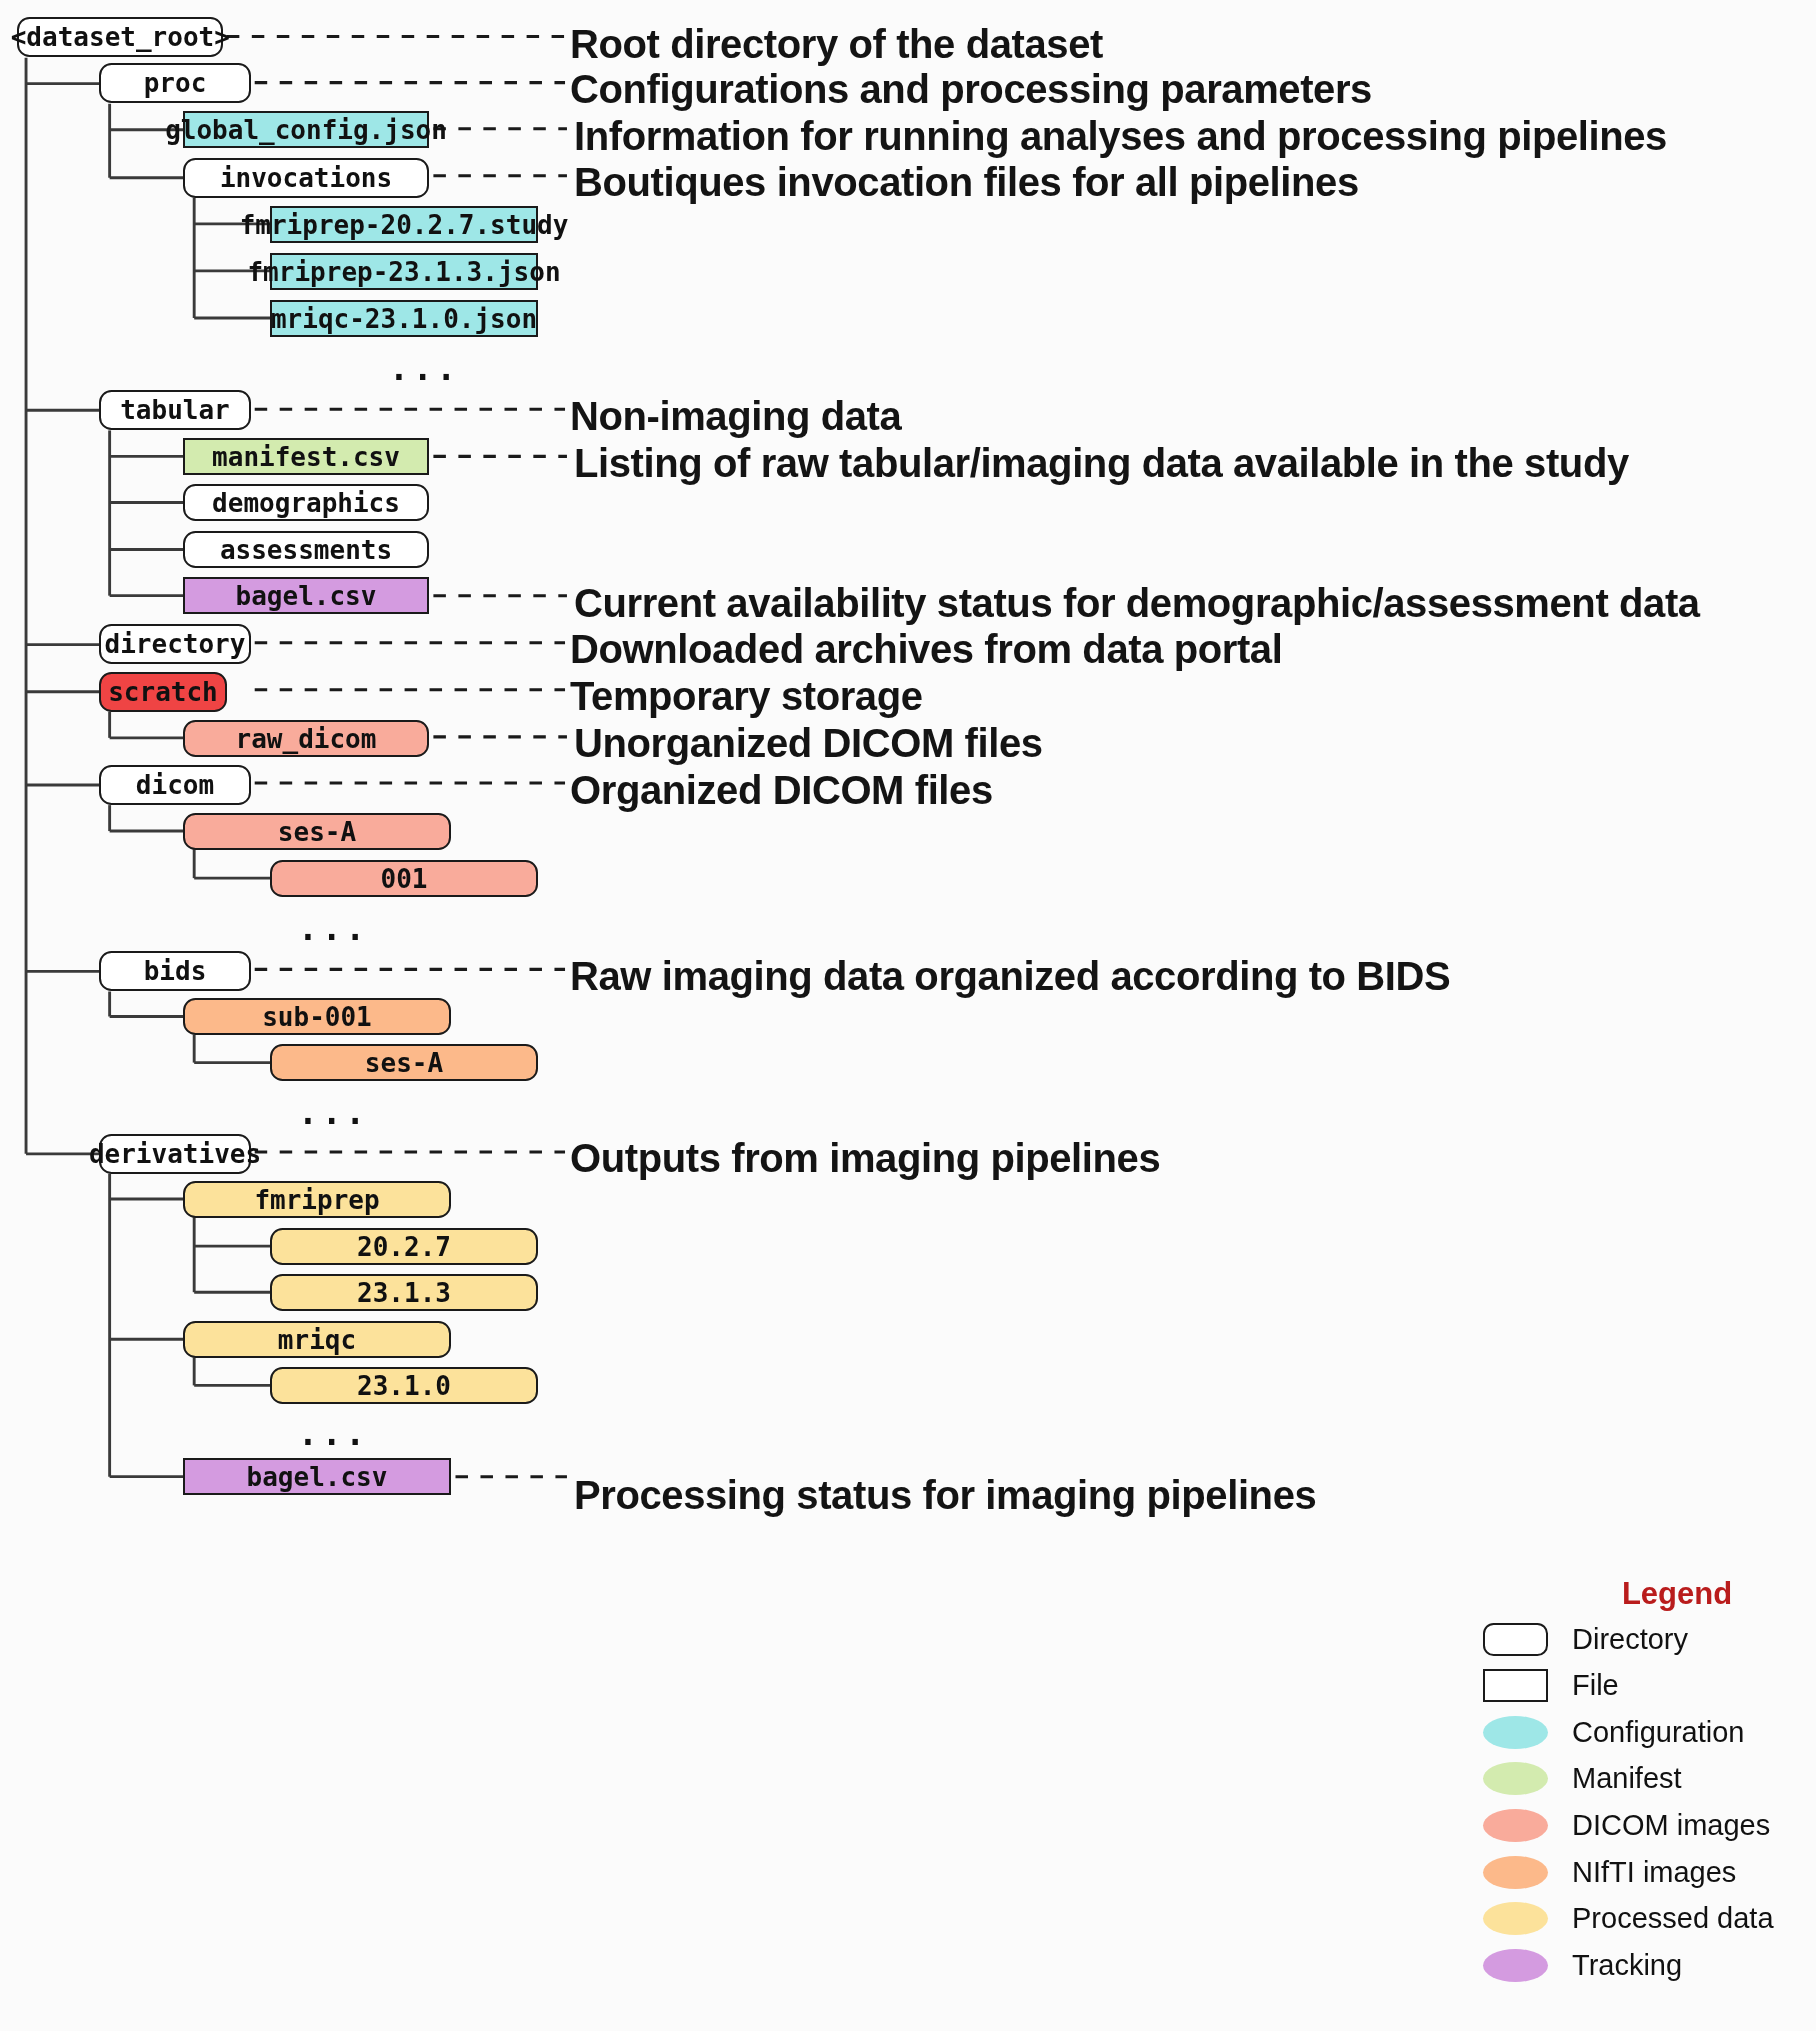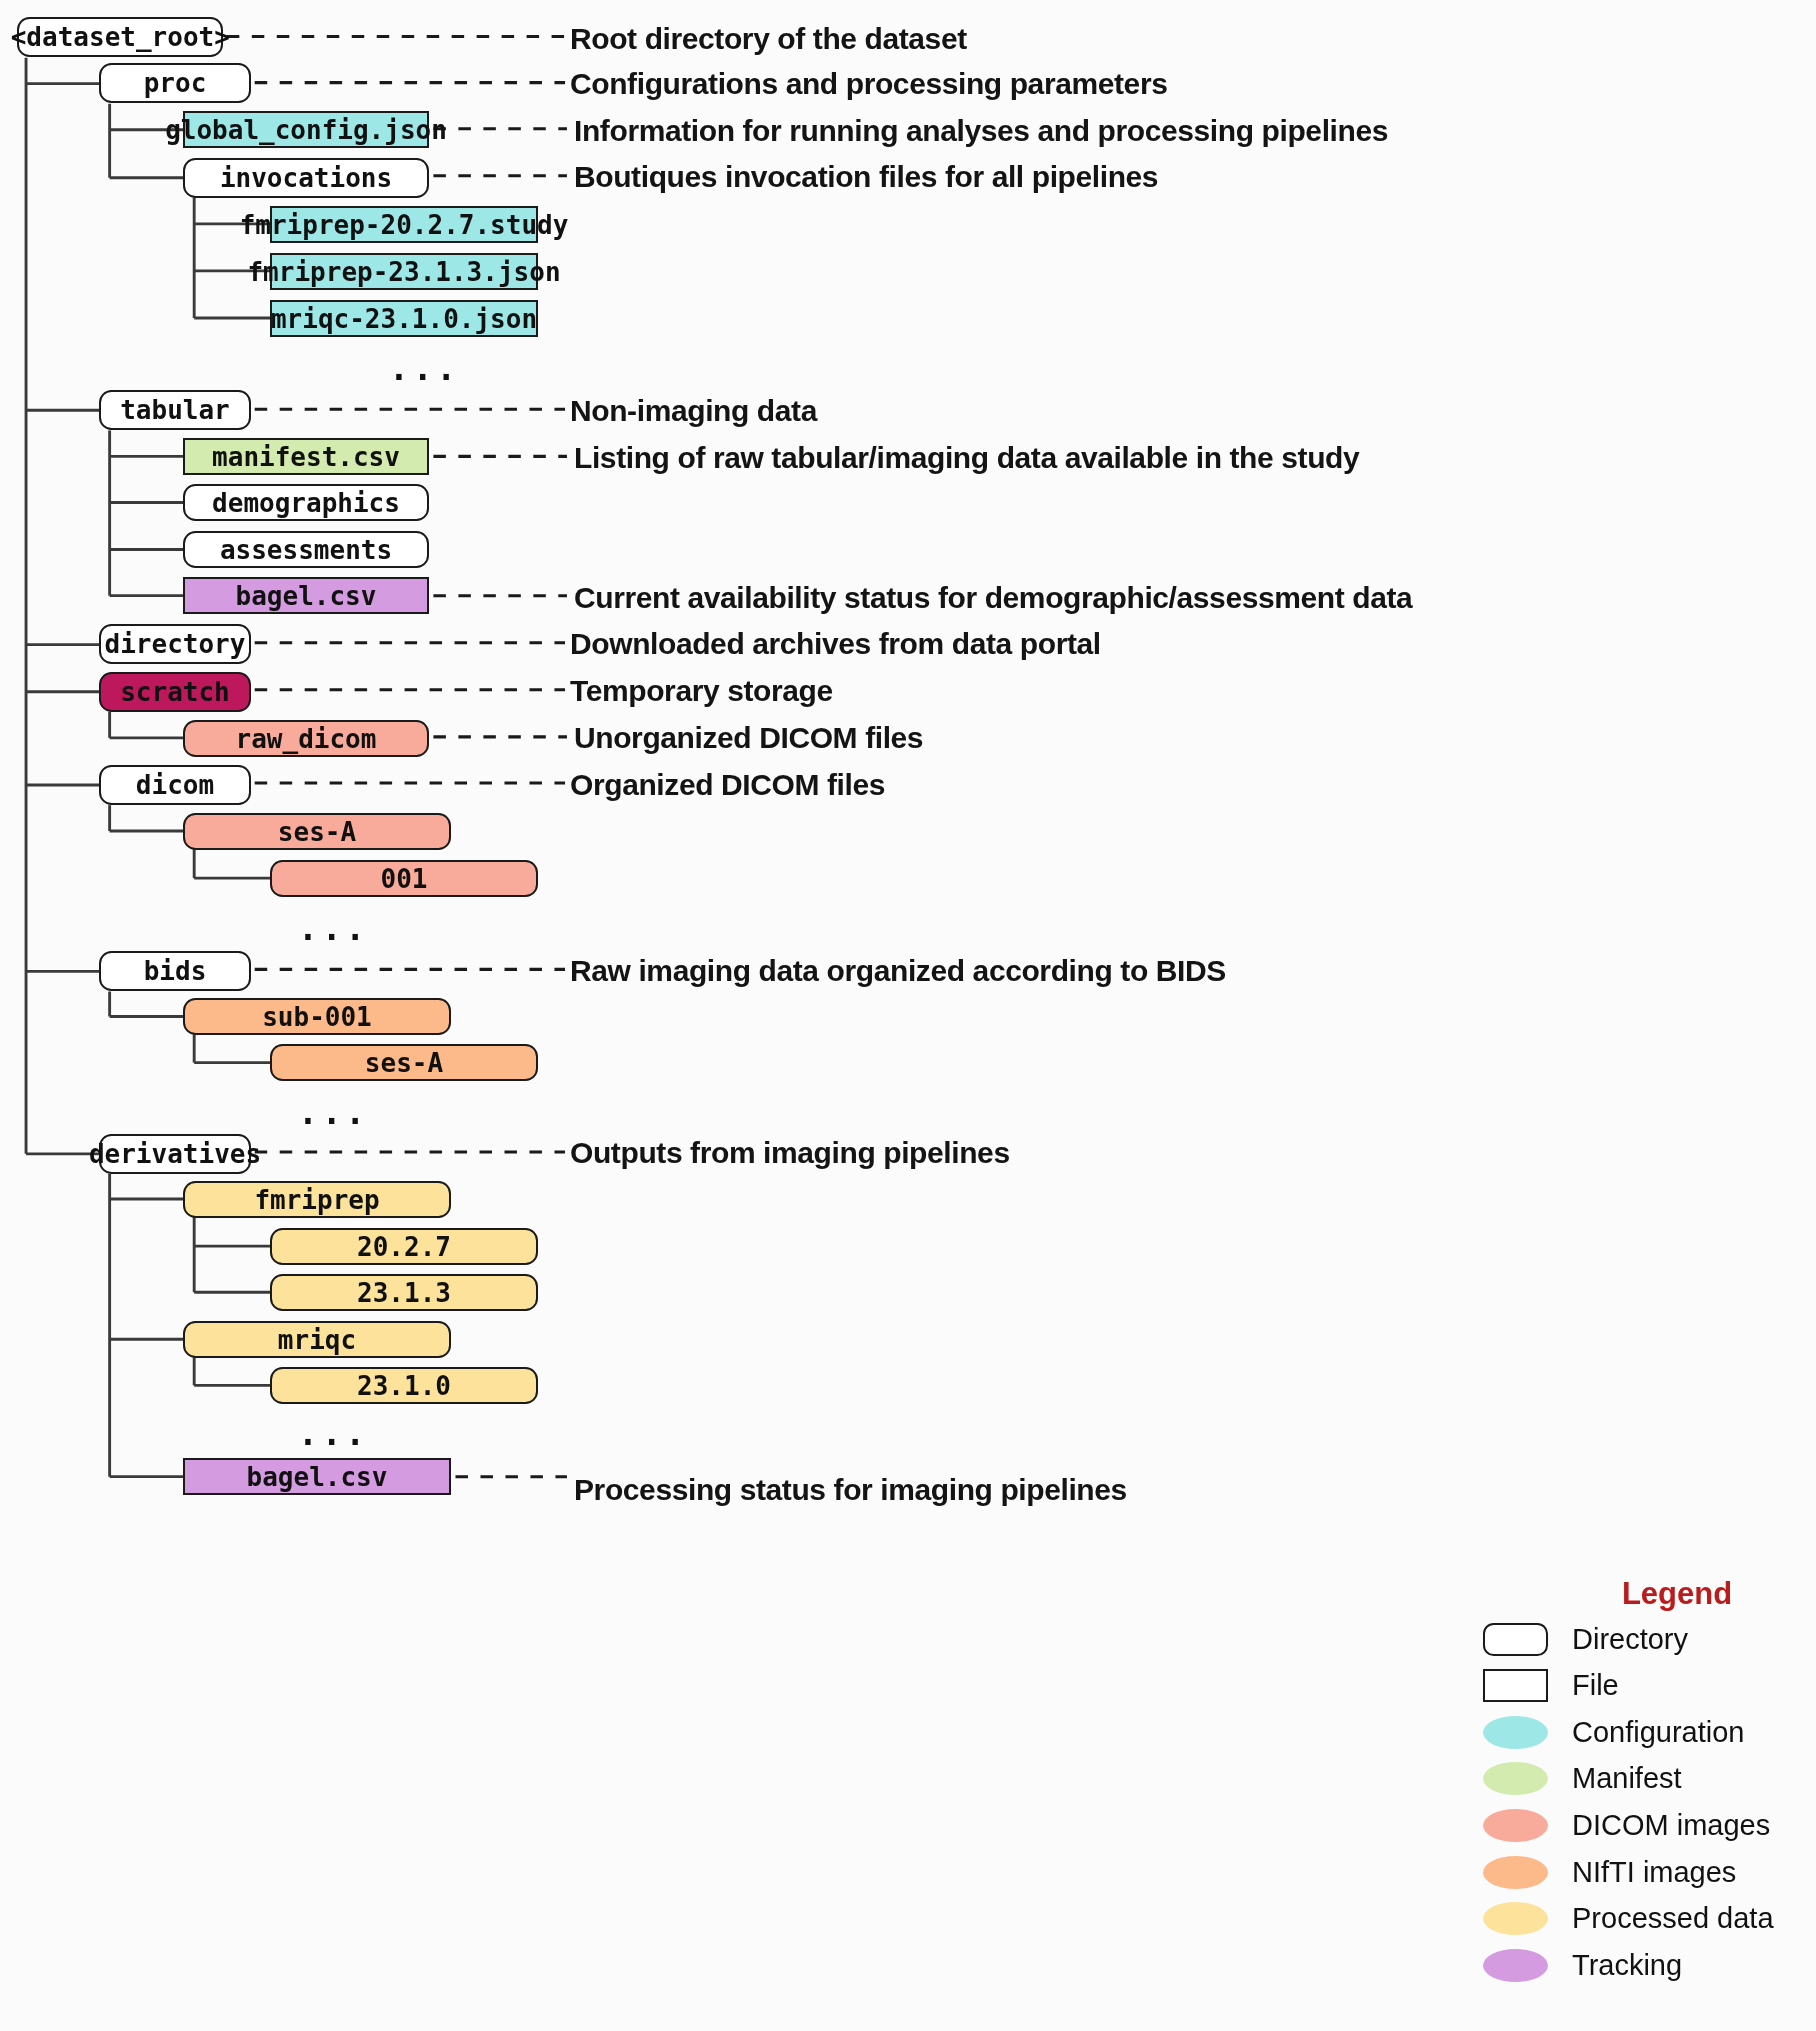--- a/index.html
+++ b/index.html
@@ -26,21 +26,21 @@
     white-space:nowrap;
     z-index:3;
   }
   .dir{border-radius:12.5px;}
   .file{border-radius:0;}
 
   .desc{
     position:absolute;
     font-family:"Liberation Sans", sans-serif;
     font-weight:bold;
-    font-size:30px;
+    font-size:40px;
     color:#141414;
     white-space:nowrap;
     letter-spacing:-0.4px;
     z-index:3;
     line-height:1;
   }
 
   .ellipsis{
     position:absolute;
     font-family:"DejaVu Sans Mono","Liberation Mono",monospace;
@@ -160,21 +160,21 @@
       </div>
       <div class="node dir" style="left: 183px; top: 531px; width: 246px; height: 37px; background: rgb(255, 255, 255);">
         <span>assessments</span>
       </div>
       <div class="node file" style="left: 183px; top: 577px; width: 246px; height: 37px; background: rgb(212, 155, 224);">
         <span>bagel.csv</span>
       </div>
       <div class="node dir" style="left: 99px; top: 624px; width: 152px; height: 40px; background: rgb(255, 255, 255);">
         <span>directory</span>
       </div>
-      <div class="node dir" style="left: 99px; top: 672px; width: 152px; height: 40px; background: #be185d;">
+      <div class="node dir" style="left: 99px; top: 672px; width: 128px; height: 40px; background: #ef4444;">
         <span>scratch</span>
       </div>
       <div class="node dir" style="left: 183px; top: 720px; width: 246px; height: 37px; background: rgb(249, 171, 155);">
         <span>raw_dicom</span>
       </div>
       <div class="node dir" style="left: 99px; top: 765px; width: 152px; height: 40px; background: rgb(255, 255, 255);">
         <span>dicom</span>
       </div>
       <div class="node dir" style="left: 183px; top: 813px; width: 268px; height: 37px; background: rgb(249, 171, 155);">
         <span>ses-A</span>

